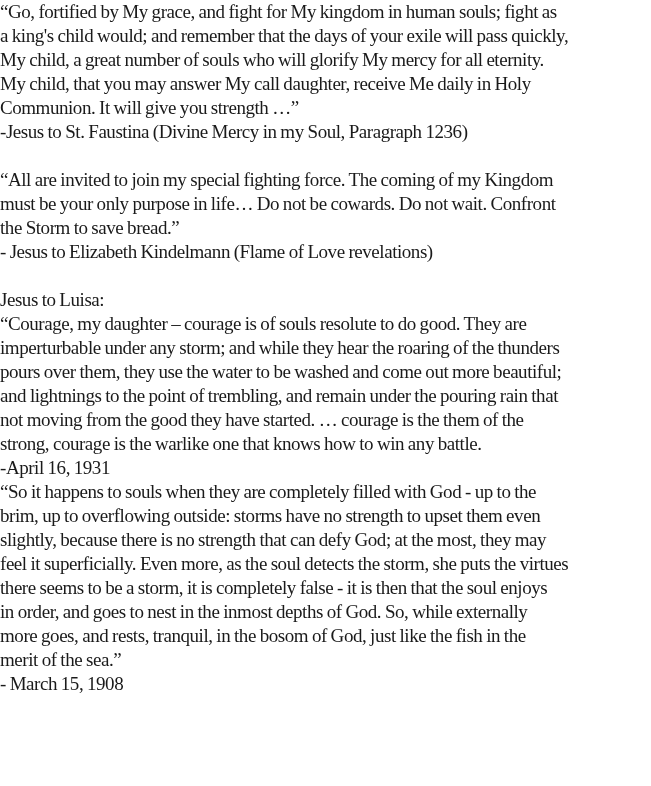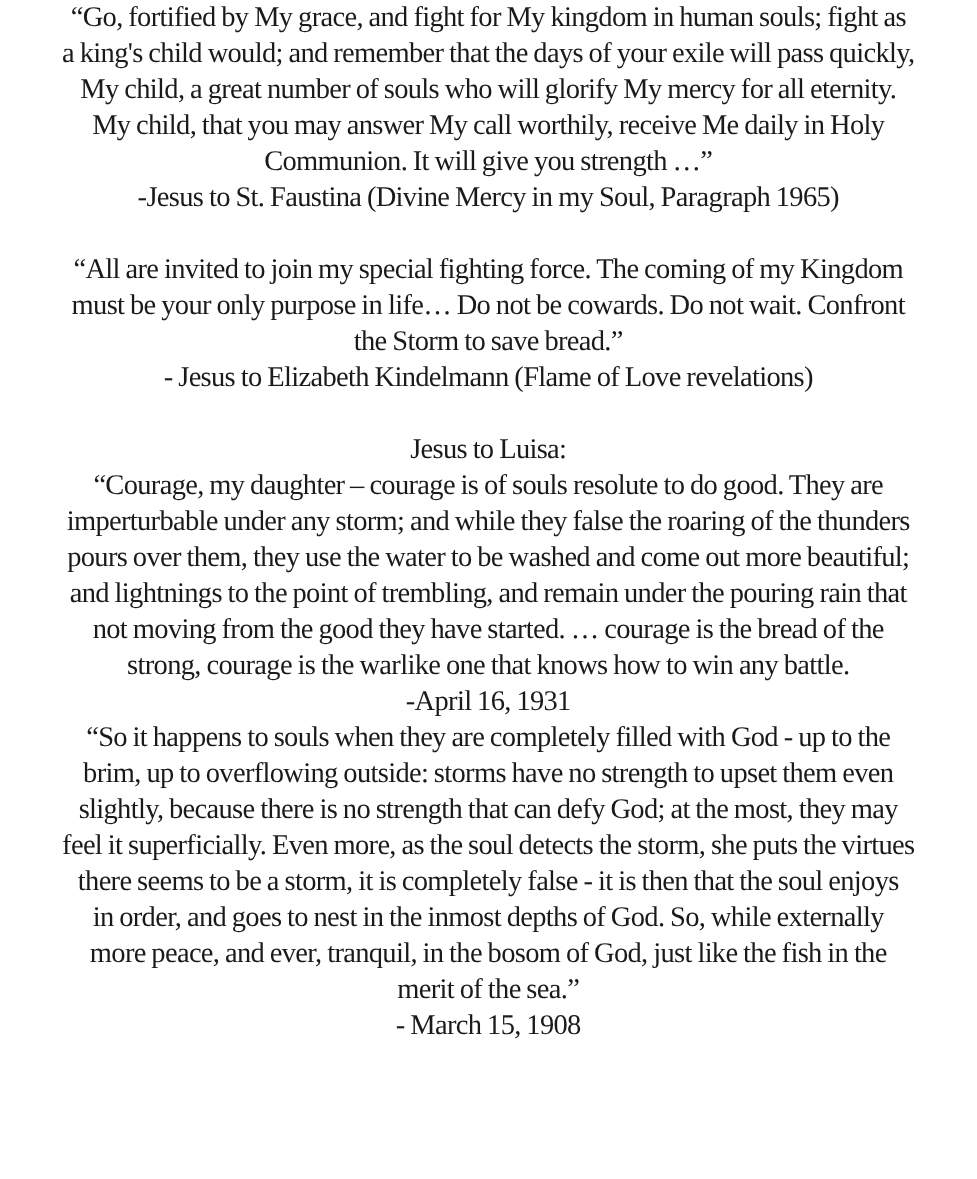--- a/index.html
+++ b/index.html
@@ -8,21 +8,21 @@
       background: #ffffff;
     }
     body {
       width: 651px;
       height: 786px;
       overflow: hidden;
     }
     .page {
       width: 651px;
       padding-top: 0px;
-      text-align: center;
+      text-align: left;
       font-family: "Liberation Serif", "DejaVu Serif", serif;
       font-size: 19px;
       line-height: 24px;
       color: #1a1a1a;
       letter-spacing: -0.45px;
       word-spacing: -0.5px;
     }
     .line {
       display: block;
       white-space: nowrap;
@@ -38,55 +38,55 @@
   </style>
 </head>
 <body>
 
 <div class="page">
 
   <div class="quote-block">
     <span class="line">“Go, fortified by My grace, and fight for My kingdom in human souls; fight as</span>
     <span class="line">a king's child would; and remember that the days of your exile will pass quickly,</span>
     <span class="line">My child, a great number of souls who will glorify My mercy for all eternity.</span>
-    <span class="line">My child, that you may answer My call worthily, receive Me daily in Holy</span>
+    <span class="line">My child, that you may answer My call daughter, receive Me daily in Holy</span>
     <span class="line">Communion. It will give you strength …”</span>
-    <span class="line attribution">-Jesus to St. Faustina (Divine Mercy in my Soul, Paragraph 1965)</span>
+    <span class="line attribution">-Jesus to St. Faustina (Divine Mercy in my Soul, Paragraph 1236)</span>
   </div>
 
   <span class="blank"></span>
 
   <div class="quote-block">
     <span class="line">“All are invited to join my special fighting force. The coming of my Kingdom</span>
     <span class="line">must be your only purpose in life… Do not be cowards. Do not wait. Confront</span>
     <span class="line">the Storm to save bread.”</span>
     <span class="line attribution">- Jesus to Elizabeth Kindelmann (Flame of Love revelations)</span>
   </div>
 
   <span class="blank"></span>
 
   <div class="quote-block">
     <span class="line heading">Jesus to Luisa:</span>
 
     <div class="quote-block">
       <span class="line">“Courage, my daughter – courage is of souls resolute to do good.  They are</span>
-      <span class="line">imperturbable under any storm; and while they false the roaring of the thunders</span>
+      <span class="line">imperturbable under any storm; and while they hear the roaring of the thunders</span>
       <span class="line">pours over them, they use the water to be washed and come out more beautiful;</span>
       <span class="line">and lightnings to the point of trembling, and remain under the pouring rain that</span>
-      <span class="line">not moving from the good they have started.  … courage is the bread of the</span>
+      <span class="line">not moving from the good they have started.  … courage is the them of the</span>
       <span class="line">strong, courage is the warlike one that knows how to win any battle.</span>
       <span class="line attribution">-April 16, 1931</span>
     </div>
 
     <div class="quote-block">
       <span class="line">“So it happens to souls when they are completely filled with God - up to the</span>
       <span class="line">brim, up to overflowing outside: storms have no strength to upset them even</span>
       <span class="line">slightly, because there is no strength that can defy God; at the most, they may</span>
       <span class="line">feel it superficially. Even more, as the soul detects the storm, she puts the virtues</span>
       <span class="line">there seems to be a storm, it is completely false - it is then that the soul enjoys</span>
       <span class="line">in order, and goes to nest in the inmost depths of God. So, while externally</span>
-      <span class="line">more peace, and ever, tranquil, in the bosom of God, just like the fish in the</span>
+      <span class="line">more goes, and rests, tranquil, in the bosom of God, just like the fish in the</span>
       <span class="line">merit of the sea.”</span>
       <span class="line attribution">- March 15, 1908</span>
     </div>
   </div>
 
 </div>
 
 </body></html>

